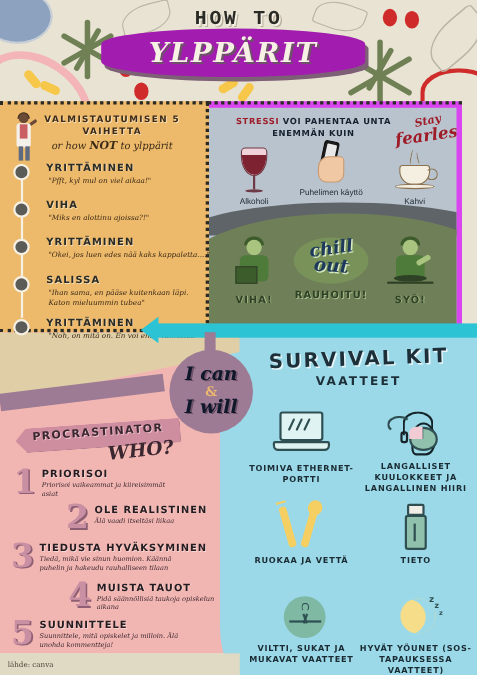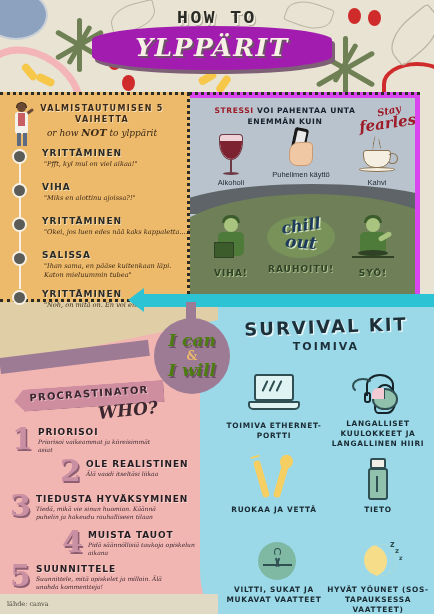--- a/index.html
+++ b/index.html
@@ -474,21 +474,21 @@
   .badge-stem {
     position: absolute; left: 186px; top: 302px;
     width: 10px; height: 22px;
     background: #9d7b94;
     z-index: 9;
   }
   .badge-l1, .badge-l2 {
     position: absolute; left: 154px; width: 76px; text-align: center;
     font-family: "DejaVu Serif", serif;
     font-weight: bold; font-style: italic;
-    font-size: 17px; color: #4d7c0f;
+    font-size: 17px; color: #0f172a;
     text-shadow: 1.5px 1.5px 0 #6e5268;
     z-index: 11;
   }
   .badge-l1 { top: 330px; }
   .badge-l2 { top: 360px; }
   .badge-amp {
     position: absolute; left: 154px; top: 349px; width: 76px;
     text-align: center;
     font-family: "DejaVu Serif", serif;
     font-weight: bold; font-size: 12px;
@@ -687,21 +687,21 @@
     <div class="pstep-title">SUUNNITTELE</div>
     <div class="pstep-desc">Suunnittele, mitä opiskelet ja milloin. Älä unohda kommentteja!</div>
   </div>
 
   <div class="footer-band"></div>
   <div class="footer-txt">lähde: canva</div>
 
   <div class="kit-wave"></div>
   <div class="kit-panel"></div>
   <div class="kit-title">SURVIVAL KIT</div>
-  <div class="kit-sub">TOIMIVA</div>
+  <div class="kit-sub">VAATTEET</div>
 
   <div class="kit-cell" style="left:222px; top:372px;">
     <div class="kit-icon">
       <div class="lap-screen"></div>
       <div class="lap-line" style="left:18px; top:8px;"></div>
       <div class="lap-line" style="left:25px; top:8px;"></div>
       <div class="lap-line" style="left:32px; top:8px;"></div>
       <div class="lap-base"></div>
     </div>
     <div class="kit-cap">TOIMIVA ETHERNET-PORTTI</div>

